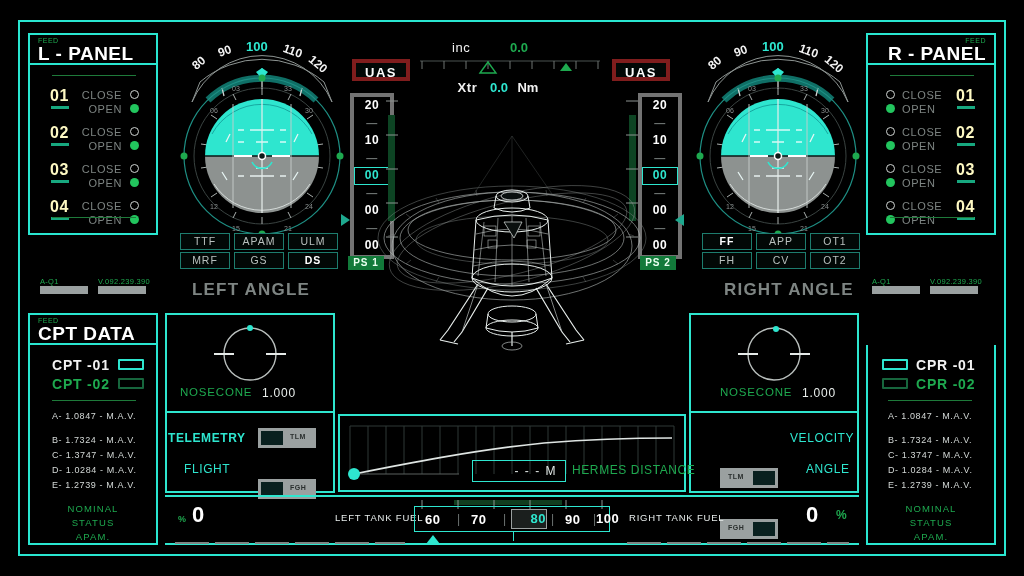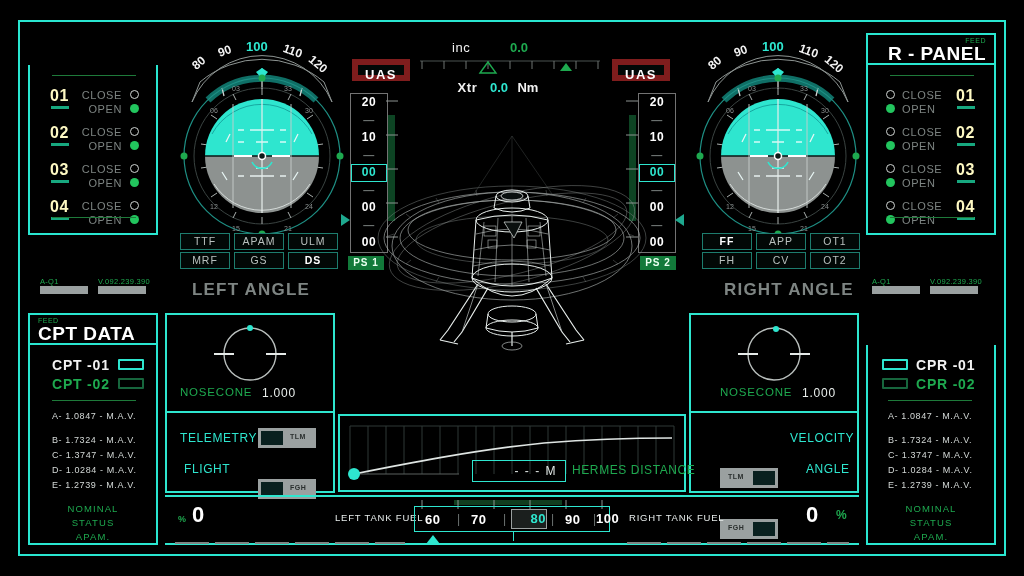--- a/index.html
+++ b/index.html
@@ -34,25 +34,25 @@
   .dot.on{background:#22c55e;}
 
   
   .bartag{font-size:7.5px;color:#1ea94f;letter-spacing:.3px;}
   .bar{height:8px;background:#9aa0a0;}
 
   
   .btn{border:1px solid #1d7d6e;height:17px;line-height:15px;text-align:center;
        font-size:10.5px;color:#b9c0be;letter-spacing:1px;background:#020806;}
   .btn.act{color:#ffffff;font-weight:bold;}
-  .btn.uas{border:6px solid #7f1d1d;height:22px;line-height:20px;font-size:13px;
+  .btn.uas{border:4px solid #7f1d1d;height:22px;line-height:20px;font-size:13px;
            font-weight:bold;color:#fff;letter-spacing:1.5px;}
 
   
-  .tape{border:1px solid #737373;background:#000;}
+  .tape{border:4px solid #737373;background:#000;}
   .tcell{height:17.5px;line-height:17.5px;text-align:center;font-size:12px;
          font-weight:bold;color:#fff;letter-spacing:.5px;}
   .tcell.dash{color:#6f7573;font-size:11px;}
   .tcell.sel{color:#2ee6cf;outline:1.5px solid #2ee6cf;outline-offset:-1px;}
   .psbtn{background:#127a3a;color:#eafff0;font-size:10px;font-weight:bold;
          text-align:center;height:14px;line-height:14px;letter-spacing:1px;}
 
   
   .telleft{font-size:8.5px;color:#7f8785;line-height:11.5px;letter-spacing:.9px;}
   .telright{font-size:8.5px;color:#c7cdcb;line-height:11.5px;letter-spacing:.9px;text-align:right;}
@@ -91,20 +91,24 @@
   .hermeslbl{font-size:12px;color:#1ea94f;letter-spacing:.6px;}
   .distbox{border:1.5px solid #2ee6cf;height:22px;line-height:20px;text-align:right;
            font-size:12px;color:#dfe5e3;letter-spacing:1.5px;}
 </style>
 </head>
 <body>
 
 <div id="root">
   <div class="frame"></div>
 
+  <div class="abs panelhead" style="left:28px;top:33px;width:130px;">
+    <span class="feed" style="left:8px;">FEED</span>
+    <span class="ttl" style="left:8px;">L - PANEL</span>
+  </div>
   <div class="abs panelbody" style="left:28px;top:65px;width:130px;height:170px;">
     <div class="abs hsep" style="left:22px;top:10px;width:84px;"></div>
 
     <div class="abs" style="left:20px;top:22px;width:90px;height:42px;">
       <div class="abs portnum" style="left:0;top:0;">01</div>
       <div class="abs portdash" style="left:1px;top:17px;"></div>
       <div class="abs plabel rt" style="left:22px;top:1px;width:50px;">CLOSE</div>
       <div class="abs plabel rt" style="left:22px;top:15px;width:50px;">OPEN</div>
       <div class="abs dot off" style="left:80px;top:3px;"></div>
       <div class="abs dot on" style="left:80px;top:17px;"></div>
@@ -660,21 +664,21 @@
     <svg width="76" height="64">
       <circle cx="38" cy="32" r="26" fill="none" stroke="#b9bfbd" stroke-width="1.4"></circle>
       <line x1="2" y1="32" x2="22" y2="32" stroke="#e5eae8" stroke-width="2"></line>
       <line x1="54" y1="32" x2="74" y2="32" stroke="#e5eae8" stroke-width="2"></line>
       <circle cx="38" cy="6" r="3" fill="#2ee6cf"></circle>
     </svg>
   </div>
   <div class="abs noselbl" style="left:180px;top:386px;">NOSECONE</div>
   <div class="abs nosval" style="left:262px;top:386px;">1.000</div>
 
-  <div class="abs toglbl" style="left:180px;top:431px;">TELEMETRY</div>
+  <div class="abs toglbl" style="left:168px;top:431px;font-weight:bold;">TELEMETRY</div>
   <div class="abs tog" style="left:258px;top:428px;">
     <div class="knob" style="left:3px;"></div>
     <div class="tag" style="left:32px;">TLM</div>
   </div>
   <div class="abs toglbl" style="left:184px;top:462px;">FLIGHT</div>
   <div class="abs tog" style="left:258px;top:459px;">
     <div class="knob" style="left:3px;"></div>
     <div class="tag" style="left:32px;">FGH</div>
   </div>
 

